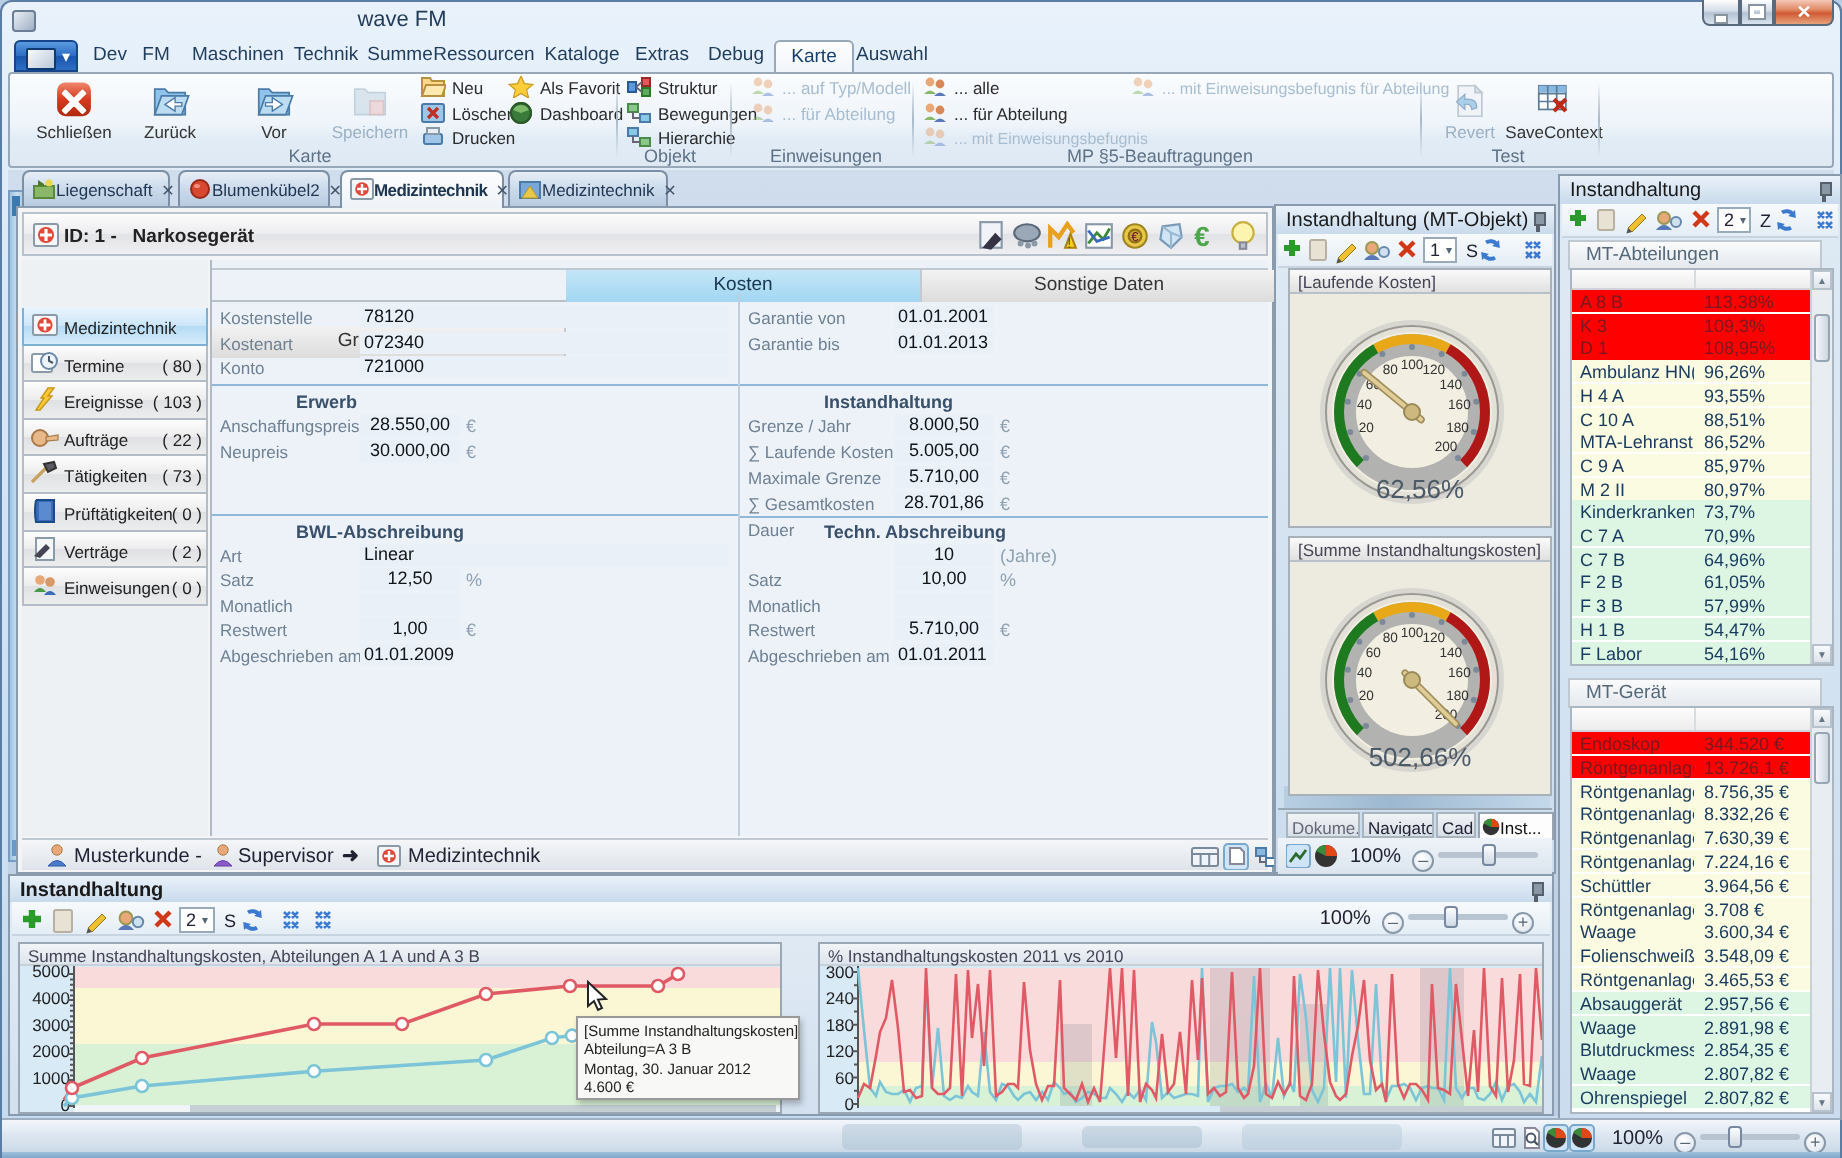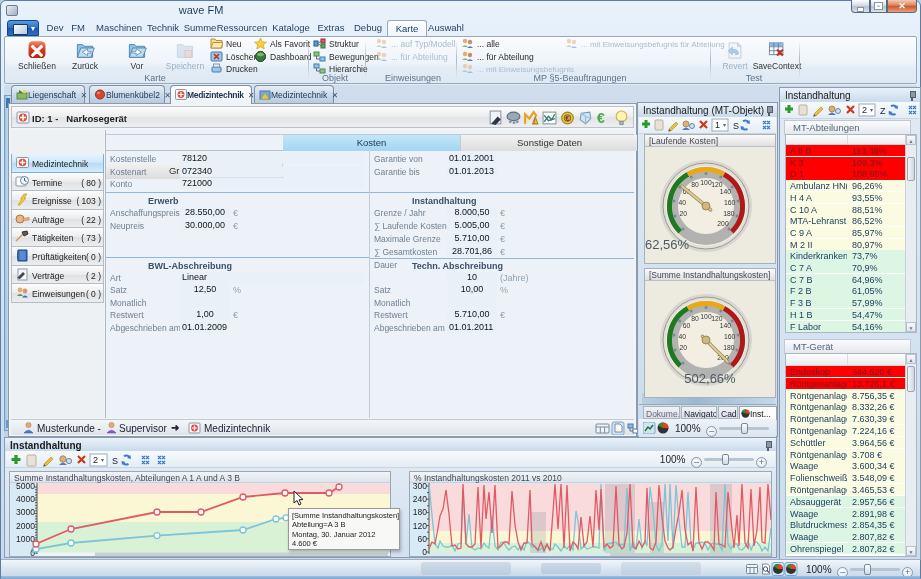--- a/index.html
+++ b/index.html
@@ -592,21 +592,21 @@
             <text x="58.9" y="29.1" text-anchor="middle">120</text>
             <text x="67.4" y="36.4" text-anchor="middle">140</text>
             <text x="71.7" y="46.7" text-anchor="middle">160</text>
             <text x="70.8" y="57.9" text-anchor="middle">180</text>
             <text x="65.0" y="67.5" text-anchor="middle">200</text>
           </g>
         <line x1="52.6" y1="51.8" x2="24.1" y2="28.3" stroke="#a08c58" stroke-width="3.6" stroke-linecap="round"></line>
         <line x1="52.6" y1="51.8" x2="24.1" y2="28.3" stroke="#e0cc96" stroke-width="2" stroke-linecap="round"></line>
         <circle cx="48" cy="48" r="4" fill="#cdb87e" stroke="#9a8a58"></circle>
       </svg>
-      <div class="abs" style="left:0; right:0; top:102px; font-size:13px; color:#4a5a68;">62,56%</div>
+      <div class="abs" style="left:0; right:0; top:102px; text-align:center; font-size:13px; color:#4a5a68;">62,56%</div>
     </div>
 
     <div class="abs" style="left:6px; top:165px; width:132px; height:130px; background:#edebe0; border:1px solid #a8b0b8;">
       <div class="abs" style="left:0;right:0;top:0;height:12px;background:linear-gradient(180deg,#fafafa,#e0e0e0);border-bottom:1px solid #b8c0c8;font-size:8.5px;color:#445;padding:1px 0 0 4px;">[Summe Instandhaltungskosten]</div>
       <svg class="abs" style="left:13px; top:23px;" width="96" height="96" viewBox="0 0 96 96">
         <circle cx="48" cy="48" r="46" fill="#d8d6d0"></circle>
         <circle cx="48" cy="48" r="43" fill="#e4e1d8" stroke="#9a9892"></circle>
         <circle cx="48" cy="48" r="40" fill="#f2efe2"></circle>
         <circle cx="48" cy="48" r="33.5" fill="none" stroke="#b2b2b0" stroke-width="11"></circle>
         <path d="M 22.2 73.8 A 36.5 36.5 0 0 1 29.9 16.3" fill="none" stroke="#1e7a1e" stroke-width="5"></path>

